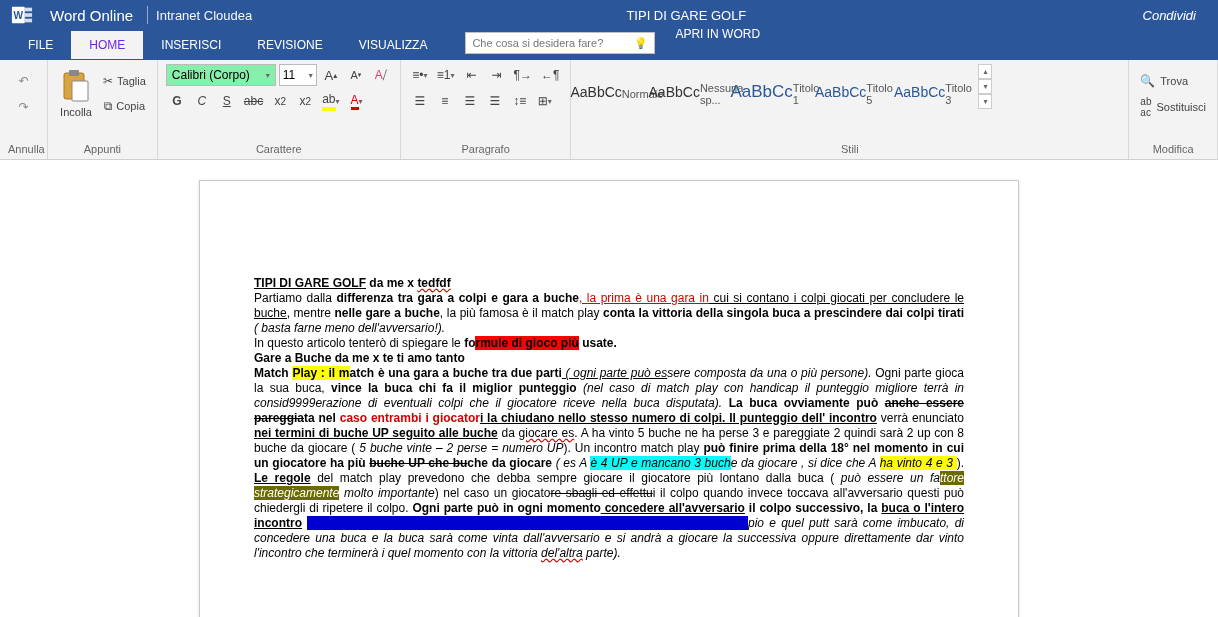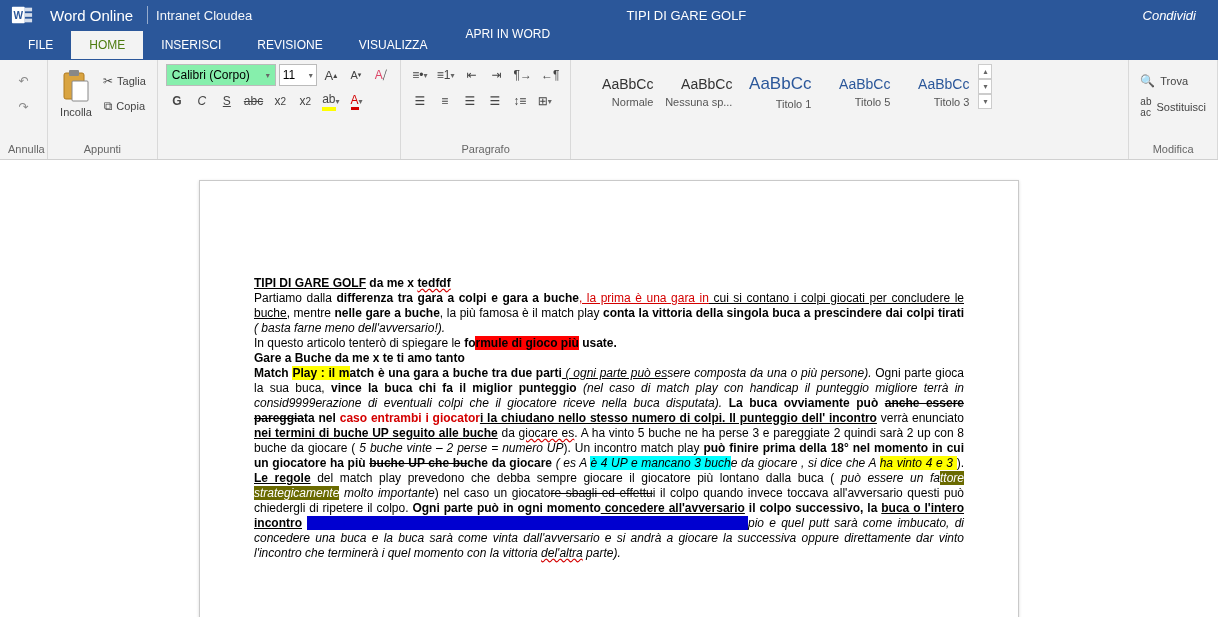--- a/index.html
+++ b/index.html
@@ -9,42 +9,42 @@
 .titlebar .logo { width: 36px; height: 30px; display: flex; align-items: center; justify-content: center; margin: 0 4px; }
 .titlebar .logo svg { width: 22px; height: 22px; }
 .titlebar .appname { font-size: 15px; padding: 0 6px; }
 .titlebar .sep { width: 1px; height: 18px; background: rgba(255,255,255,.5); margin: 0 8px; }
 .titlebar .site { font-size: 13px; opacity: .95; }
 .titlebar .doctitle { flex: 1; text-align: center; font-size: 13px; }
 .titlebar .share { padding: 0 22px; height: 30px; display: flex; align-items: center; cursor: pointer; font-style: italic; }
 
 .tabbar { height: 30px; background: #2b579a; display: flex; align-items: center; padding-left: 10px; }
 .tabbar .tab { color: #fff; font-size: 12px; padding: 7px 18px; cursor: pointer; }
-.tabbar .tab.active { background: #f3f3f3; color: #4d7c0f; }
+.tabbar .tab.active { background: #f3f3f3; color: #6d28d9; }
 .tabbar .tellme { margin-left: 20px; width: 190px; height: 22px; border: 1px solid #c0c0c0; background: #fff; font-size: 11px; color: #777; display: flex; align-items: center; padding: 0 6px; position: relative; margin-bottom: 4px;}
 .tabbar .tellme .bulb { position: absolute; right: 6px; color: #f5b400; }
 .tabbar .openword { color: #fff; font-size: 12px; padding: 0 20px; margin-bottom: 22px; cursor: pointer; }
 
 .ribbon { height: 100px; background: #f3f3f3; border-bottom: 1px solid #d0d0d0; display: flex; }
 .group { border-right: 1px solid #d9d9d9; padding: 4px 8px 2px; display: flex; flex-direction: column; }
 .group .body { flex: 1; display: flex; align-items: flex-start; gap: 4px; }
 .group .label { font-size: 11px; color: #666; text-align: center; padding-bottom: 2px; }
 
 .vbtn { display: flex; flex-direction: column; align-items: center; justify-content: flex-start; cursor: pointer; padding: 2px 4px; }
 .vbtn .ico { display:flex; align-items:center; justify-content:center; }
 .vbtn .txt { font-size: 11px; color: #444; }
 
 .stack { display: flex; flex-direction: column; gap: 3px; }
 .row { display: flex; align-items: center; gap: 3px; }
 .sbtn { min-width: 22px; height: 22px; display: flex; align-items: center; justify-content: center; cursor: pointer; font-size: 12px; color: #444; padding: 0 3px;}
 .fontname { width:110px; height:22px; border:1px solid #bbb; background:#86efac; font-size:12px; display:flex; align-items:center; padding:0 5px; justify-content:space-between;}
 .fontsize { width:38px; height:22px; border:1px solid #bbb; background:#fff; font-size:12px; display:flex; align-items:center; padding:0 3px; justify-content:space-between;}
 .caret { font-size:8px; color:#666; }
 
-.stylebox { width: 75px; height: 56px; border: 1px solid transparent; display: flex; flex-direction: column; align-items: flex-end; justify-content: center; cursor: pointer; }
+.stylebox { width: 75px; height: 56px; border: 1px solid transparent; display: flex; flex-direction: row; align-items: center; justify-content: center; cursor: pointer; }
 .stylebox .prev { font-size: 14px; color: #2b579a; }
 .stylebox .prev.big { font-size: 17px; }
 .stylebox .name { font-size: 11px; color: #555; margin-top: 4px; }
 .styles-wrap { display:flex; align-items:center; }
 .styles-scroll { display:flex; flex-direction:column; margin-left:4px; color:#666;}
 .styles-scroll span{ font-size:8px; padding:2px; cursor:pointer; border:1px solid #ccc; width:14px; text-align:center; background:#fff;}
 
 .canvas { height: calc(617px - 160px); overflow: auto; background: #ffffff; display:flex; justify-content:center; padding-top:20px;}
 .page { width: 820px; min-height: 600px; background: #fff; border: 1px solid #c9c9c9; box-shadow: 0 1px 3px rgba(0,0,0,.15); padding: 95px 54px 40px; }
 .doc { font-family: Arial, sans-serif; font-size: 12px; color: #000; text-align: justify; line-height: 1.25; }
@@ -83,20 +83,24 @@
   <div class="doctitle">TIPI DI GARE GOLF</div>
   <div class="share">Condividi</div>
 </div>
 
 <div class="tabbar">
   <div class="tab">FILE</div>
   <div class="tab active">HOME</div>
   <div class="tab">INSERISCI</div>
   <div class="tab">REVISIONE</div>
   <div class="tab">VISUALIZZA</div>
+  <div class="tellme">
+    <span>Che cosa si desidera fare?</span>
+    <span class="bulb">💡</span>
+  </div>
   <div class="openword">APRI IN WORD</div>
 </div>
 
 <div class="ribbon">
 
   <div class="group undo-area">
     <div class="body stack" style="align-items:center; padding-top:6px;">
       <div class="sbtn">↶</div>
       <div class="sbtn">↷</div>
     </div>
@@ -156,20 +160,21 @@
         <div class="sbtn">
             <span style="border-bottom:4px solid #ffff00; padding-bottom:1px;">ab</span>
             <span class="caret">▾</span>
           </div>
         <div class="sbtn">
             <span style="border-bottom:3px solid #d40000; color:#d40000;">A</span>
             <span class="caret">▾</span>
           </div>
       </div>
     </div>
+    <div class="label">Carattere</div>
   </div>
 
   <div class="group">
     <div class="body stack">
       <div class="row">
         <div class="sbtn">≡•<span class="caret">▾</span></div>
         <div class="sbtn">≡1<span class="caret">▾</span></div>
         <div class="sbtn">⇤</div>
         <div class="sbtn">⇥</div>
         <div class="sbtn">¶→</div>
@@ -208,20 +213,21 @@
       <div class="stylebox">
         <div class="prev">AaBbCc</div>
         <div class="name">Titolo 3</div>
       </div>
       <div class="styles-scroll">
         <span>▴</span>
         <span>▾</span>
         <span>▾</span>
       </div>
     </div>
+    <div class="label">Stili</div>
   </div>
 
   <div class="group">
     <div class="body stack" style="padding-top:6px;">
       <div class="row sbtn" style="gap:5px;">
         <span>🔍</span>
         <span style="font-size:11px;">Trova</span>
       </div>
       <div class="row sbtn" style="gap:5px;">
         <span style="font-size:10px;">ab<br>ac</span>

